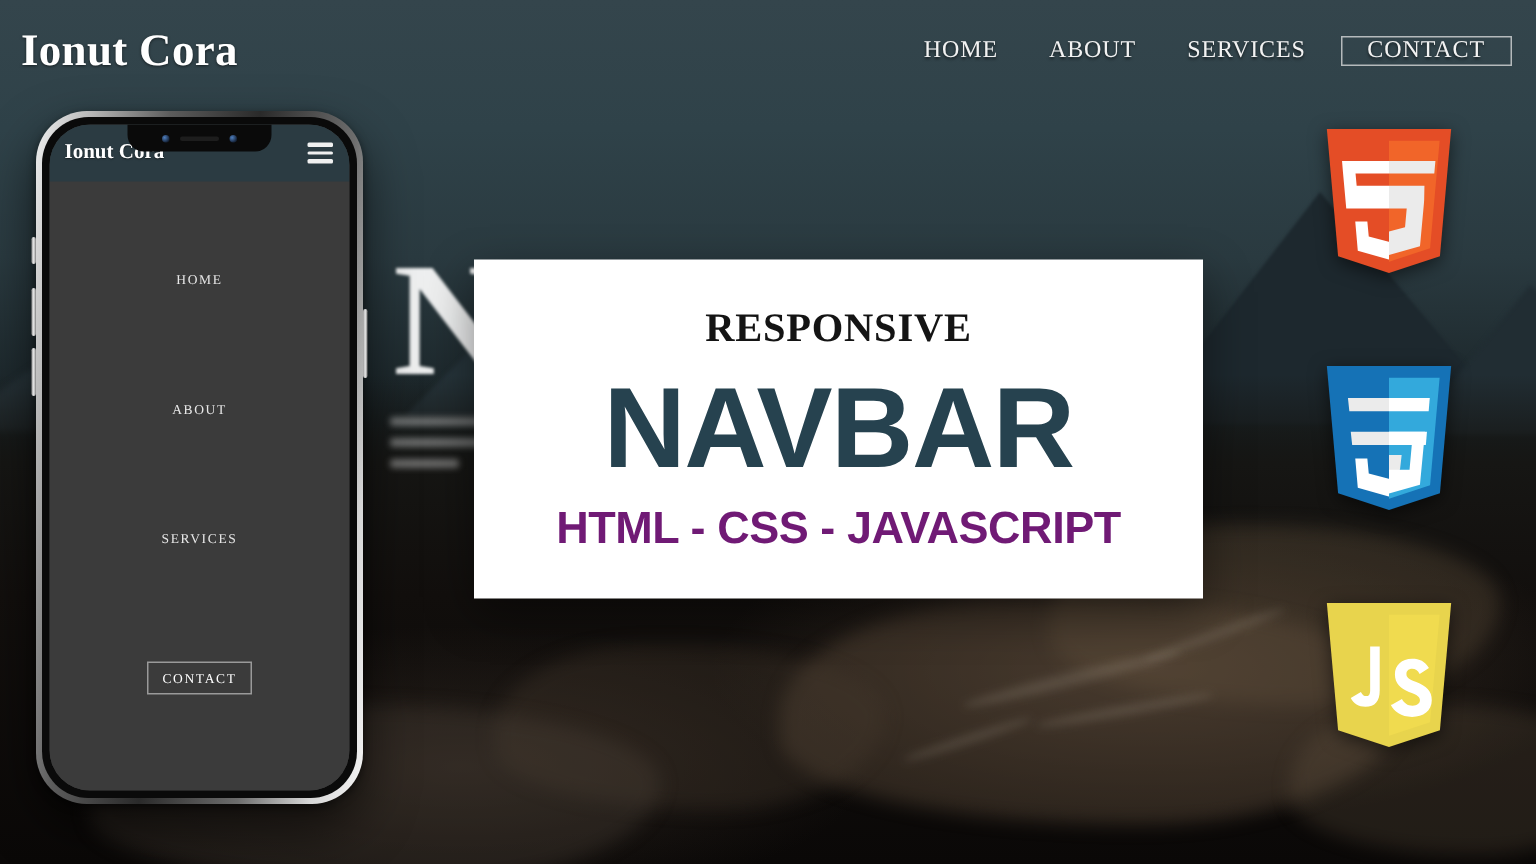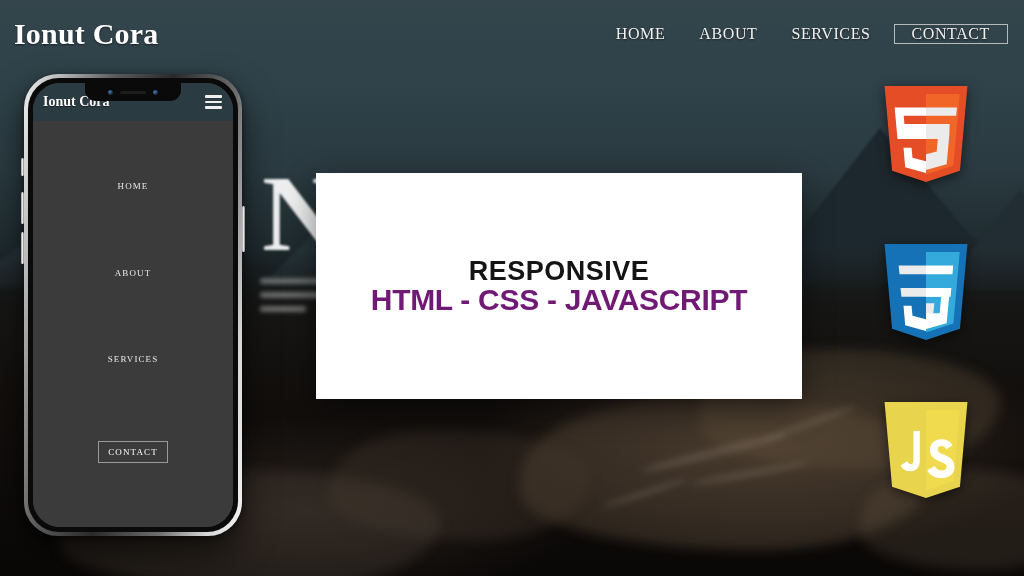--- a/index.html
+++ b/index.html
@@ -178,21 +178,21 @@
     position:absolute; left:316px; top:173px;
     width:486px; height:226px;
     background:#ffffff;
     display:flex; flex-direction:column;
     align-items:center; justify-content:center;
     box-shadow:0 10px 30px rgba(0,0,0,.45);
     z-index:25;
   }
   .card .kicker {
     font-size:27px; font-weight:700; letter-spacing:.5px;
-    color:#141414; line-height:1;
+    color:#141414; line-height:1;font-family:Liberation Serif, serif;
   }
   .card .headline {
     font-size:76px; font-weight:700; letter-spacing:-1px;
     color:#26424f; line-height:1; margin:16px 0 14px;
   }
   .card .sub {
     font-size:30px; font-weight:700; letter-spacing:-.3px;
     color:#701a75; line-height:1;
   }
 
@@ -276,20 +276,21 @@
         <a href="#">SERVICES</a>
         <a href="#" class="cta">CONTACT</a>
       </div>
 
     </div>
   </div>
 </div>
 
 <div class="card">
   <div class="kicker">RESPONSIVE</div>
+  <div class="headline">NAVBAR</div>
   <div class="sub">HTML - CSS - JAVASCRIPT</div>
 </div>
 
 <div class="logos">
 
   <svg class="shield" viewBox="0 0 512 576">
     <path fill="#e44d26" d="M35 0h442l-40 452L256 512 75 452z"></path>
     <path fill="#f16529" d="M256 42v430l146-48 34-382z"></path>
     <path fill="#ffffff" d="M256 202H141l-4-44h119v-44H89l3 36 12 133h152v-81z"></path>
     <path fill="#ffffff" d="M256 316v84l-1 1-71-19-5-53h-43l9 104 110 31 1-1v-147z"></path>

